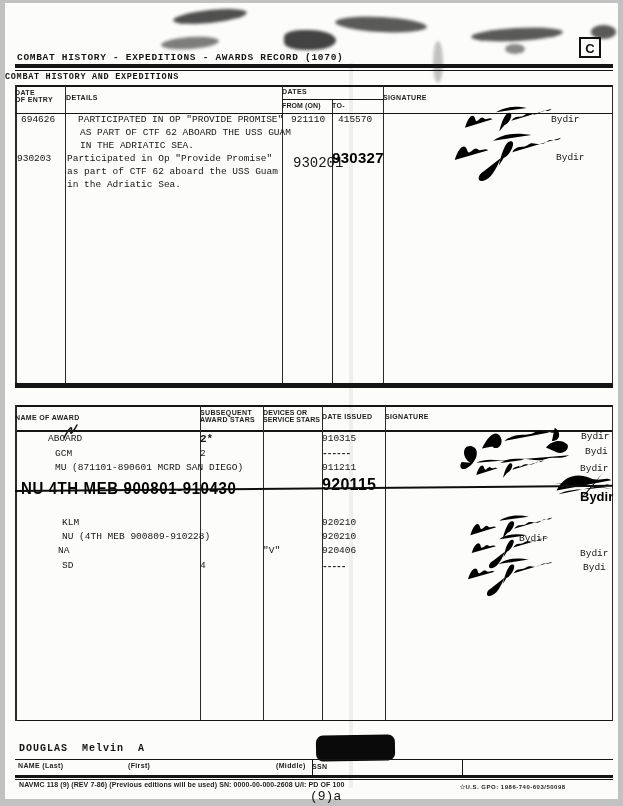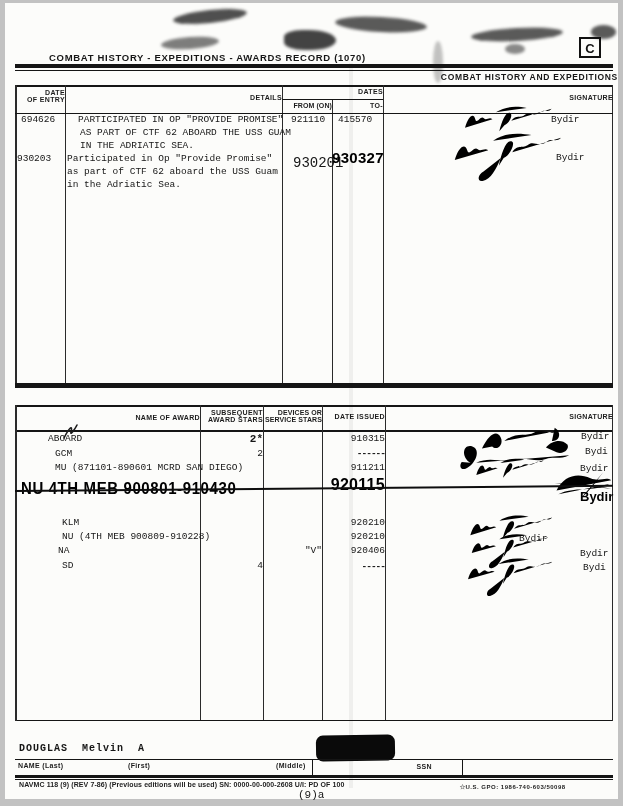--- a/index.html
+++ b/index.html
@@ -2,25 +2,25 @@
 <html><head>
 <meta charset="utf-8">
 <style>
   html,body{margin:0;padding:0;background:#e8e8e8;}
   .frame{position:relative;width:623px;height:806px;background:#c2c2c2;overflow:hidden;
          font-family:"Liberation Sans",sans-serif;}
   .page{position:absolute;left:5px;top:3px;right:5px;bottom:7px;background:#fcfcfa;}
   .abs{position:absolute;}
   .t{font-family:"Liberation Mono","DejaVu Sans Mono",monospace;color:#161616;font-size:9.5px;white-space:pre;}
   .lbl{font-family:"Liberation Sans",sans-serif;font-weight:700;color:#1c1c1c;font-size:7px;letter-spacing:.35px;white-space:nowrap;}
-  .sect{font-family:Liberation Sans, sans-serif;font-weight:700;color:#161616;letter-spacing:.7px;margin-left:32px;}
+  .sect{font-family:Liberation Mono, monospace;font-weight:700;color:#161616;letter-spacing:.7px;}
   .stamp{font-family:"Liberation Sans",sans-serif;font-weight:700;color:#000;white-space:nowrap;}
   .hl{position:absolute;background:#151515;}
   .vl{position:absolute;background:#2a2a2a;}
-  .ctr{text-align:right;}
+  .ctr{text-align:left;}
   .smudge{position:absolute;background:#161616;border-radius:50%;filter:blur(1.6px);}
   .streak{position:absolute;background:rgba(30,30,30,.06);}
   svg.sig{position:absolute;overflow:visible;}
   svg.sig path{fill:none;stroke:#1b1b1b;stroke-width:2.1;stroke-linecap:round;stroke-linejoin:round;}
 </style>
 </head>
 <body>
 
 <div class="frame">
 <div class="page">
@@ -209,16 +209,16 @@
   <div class="hl" style="left:10px;top:755.5px;width:598px;height:1.8px"></div>
   <div class="abs" style="left:307px;top:757px;width:149px;height:15px;border:1.5px solid #141414;border-top:none;background:transparent"></div>
   <div class="abs lbl" style="left:13px;top:759px">NAME (Last)</div>
   <div class="abs lbl" style="left:123px;top:759px">(First)</div>
   <div class="abs lbl" style="left:271px;top:759px">(Middle)</div>
   <div class="abs lbl ctr" style="left:307px;top:759.5px;width:120px">SSN</div>
   <div class="hl" style="left:10px;top:772px;width:598px;height:2.5px"></div>
   <div class="hl" style="left:10px;top:775.5px;width:598px;height:1px"></div>
   <div class="abs lbl" style="left:14px;top:778px;letter-spacing:.1px">NAVMC 118 (9) (REV 7-86) (Previous editions will be used) SN: 0000-00-000-2608 U/I: PD OF 100</div>
   <div class="abs lbl" style="left:455px;top:780px;font-size:6px;letter-spacing:.5px">✩U.S. GPO: 1986-740-603/50098</div>
-  <div class="abs t" style="left:293px;top:786px;font-size:11px">(9)a</div>
+  <div class="abs t" style="left:305px;top:786px;font-size:13px">(9)a</div>
 
 </div>
 </div>
 
 </body></html>

